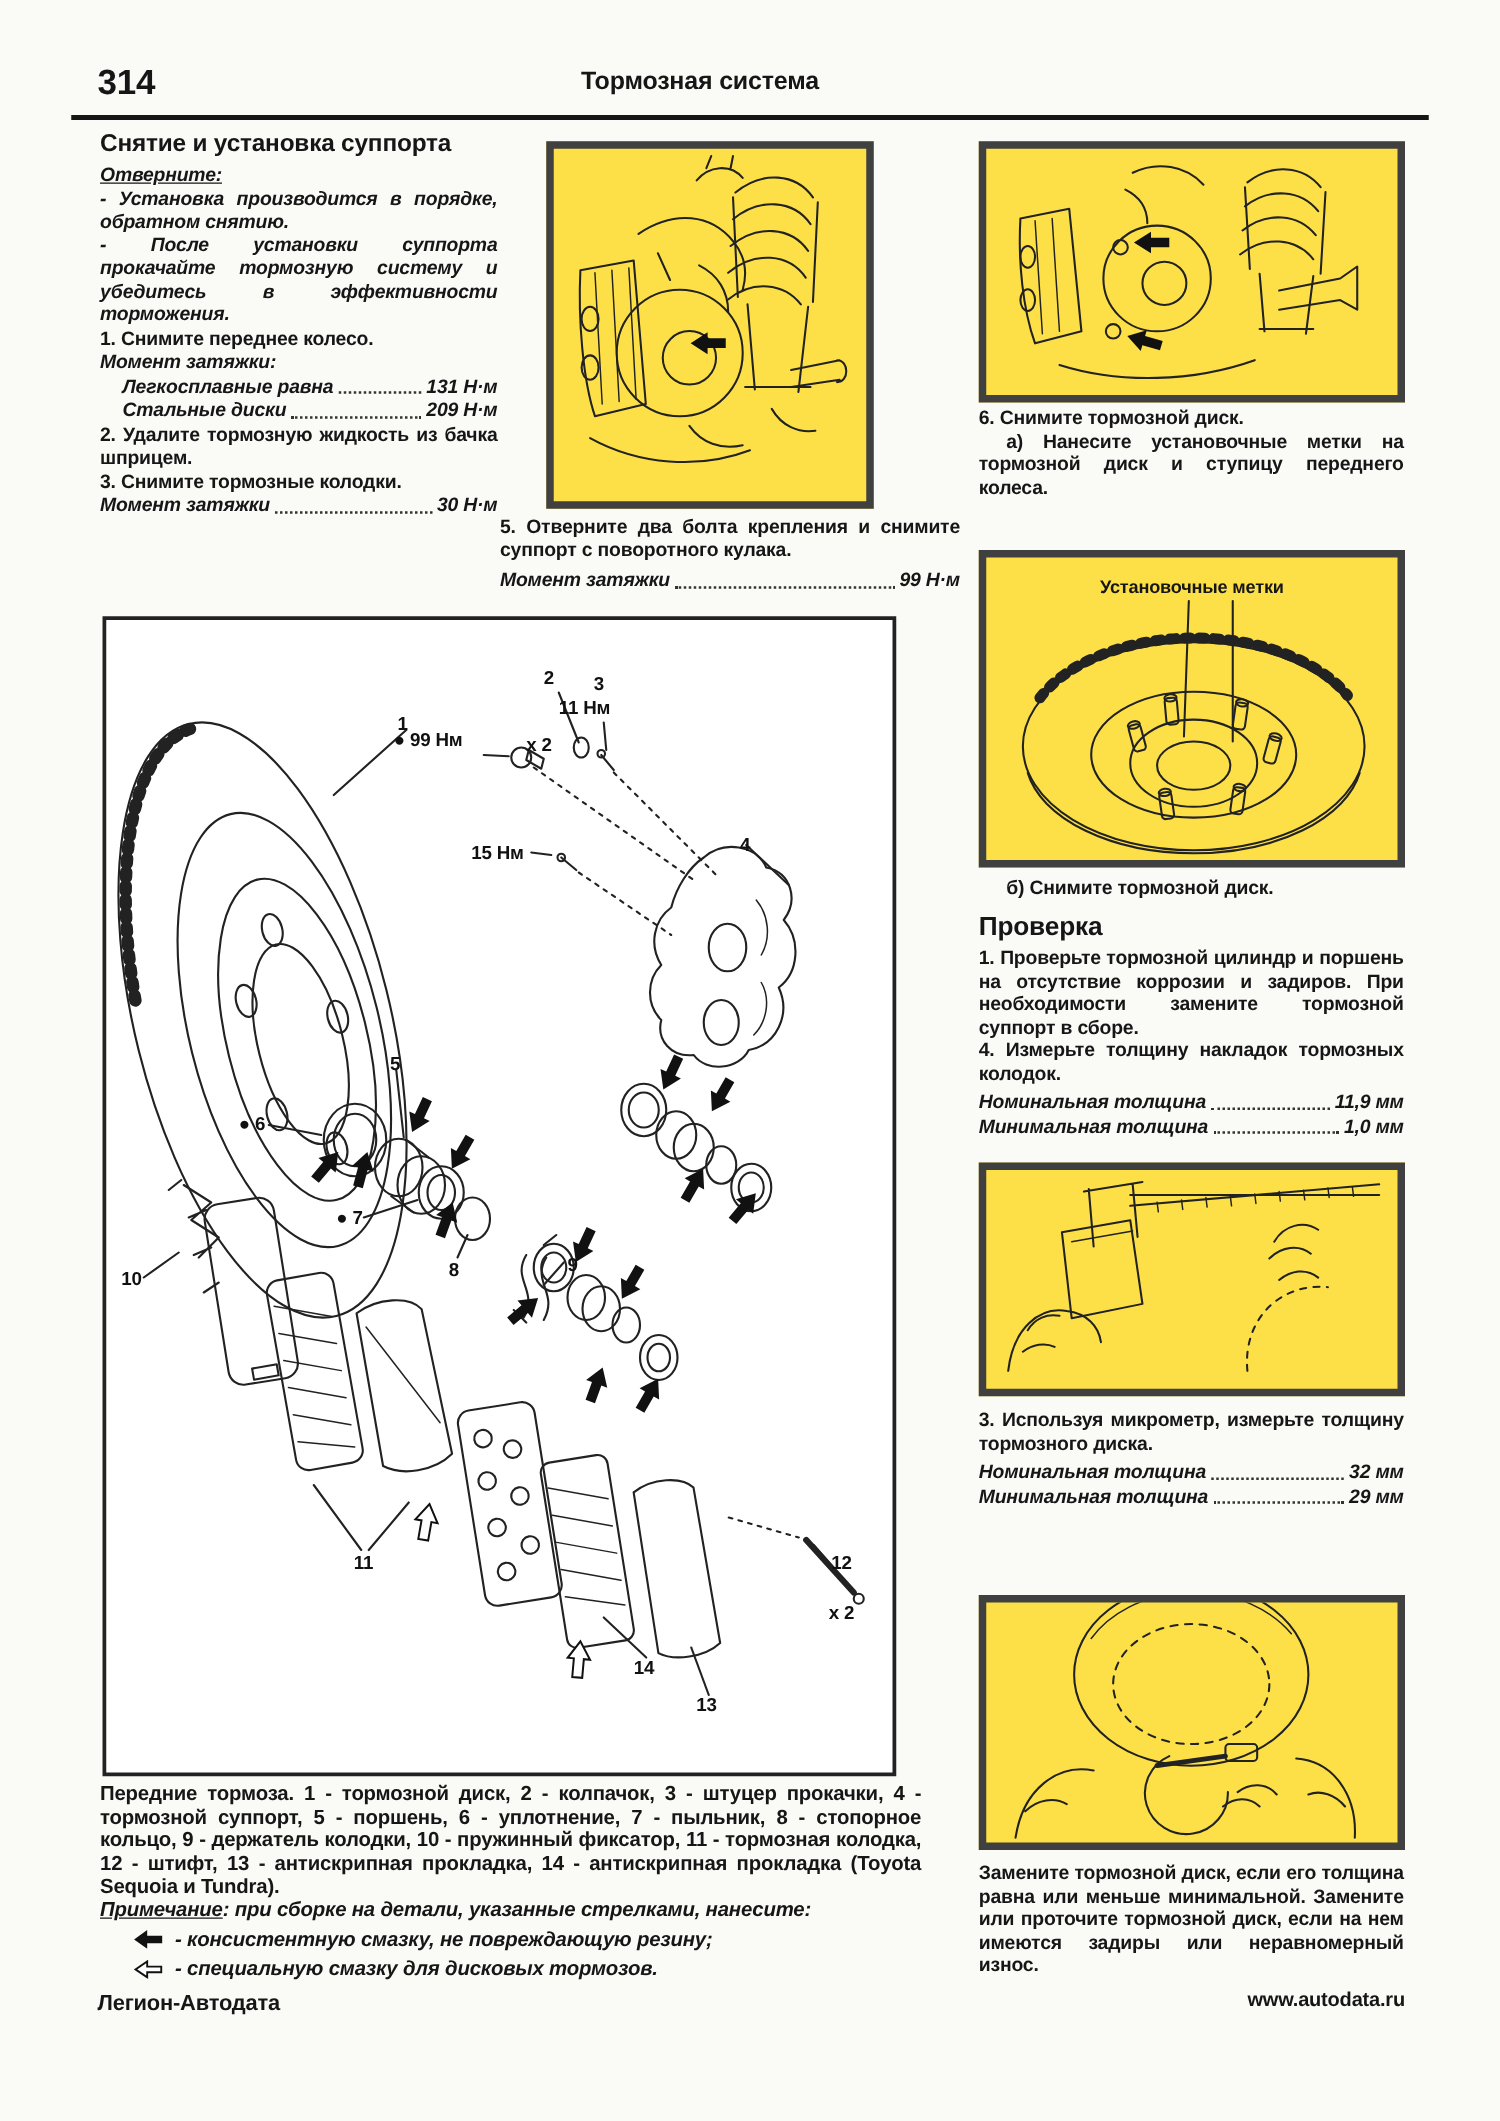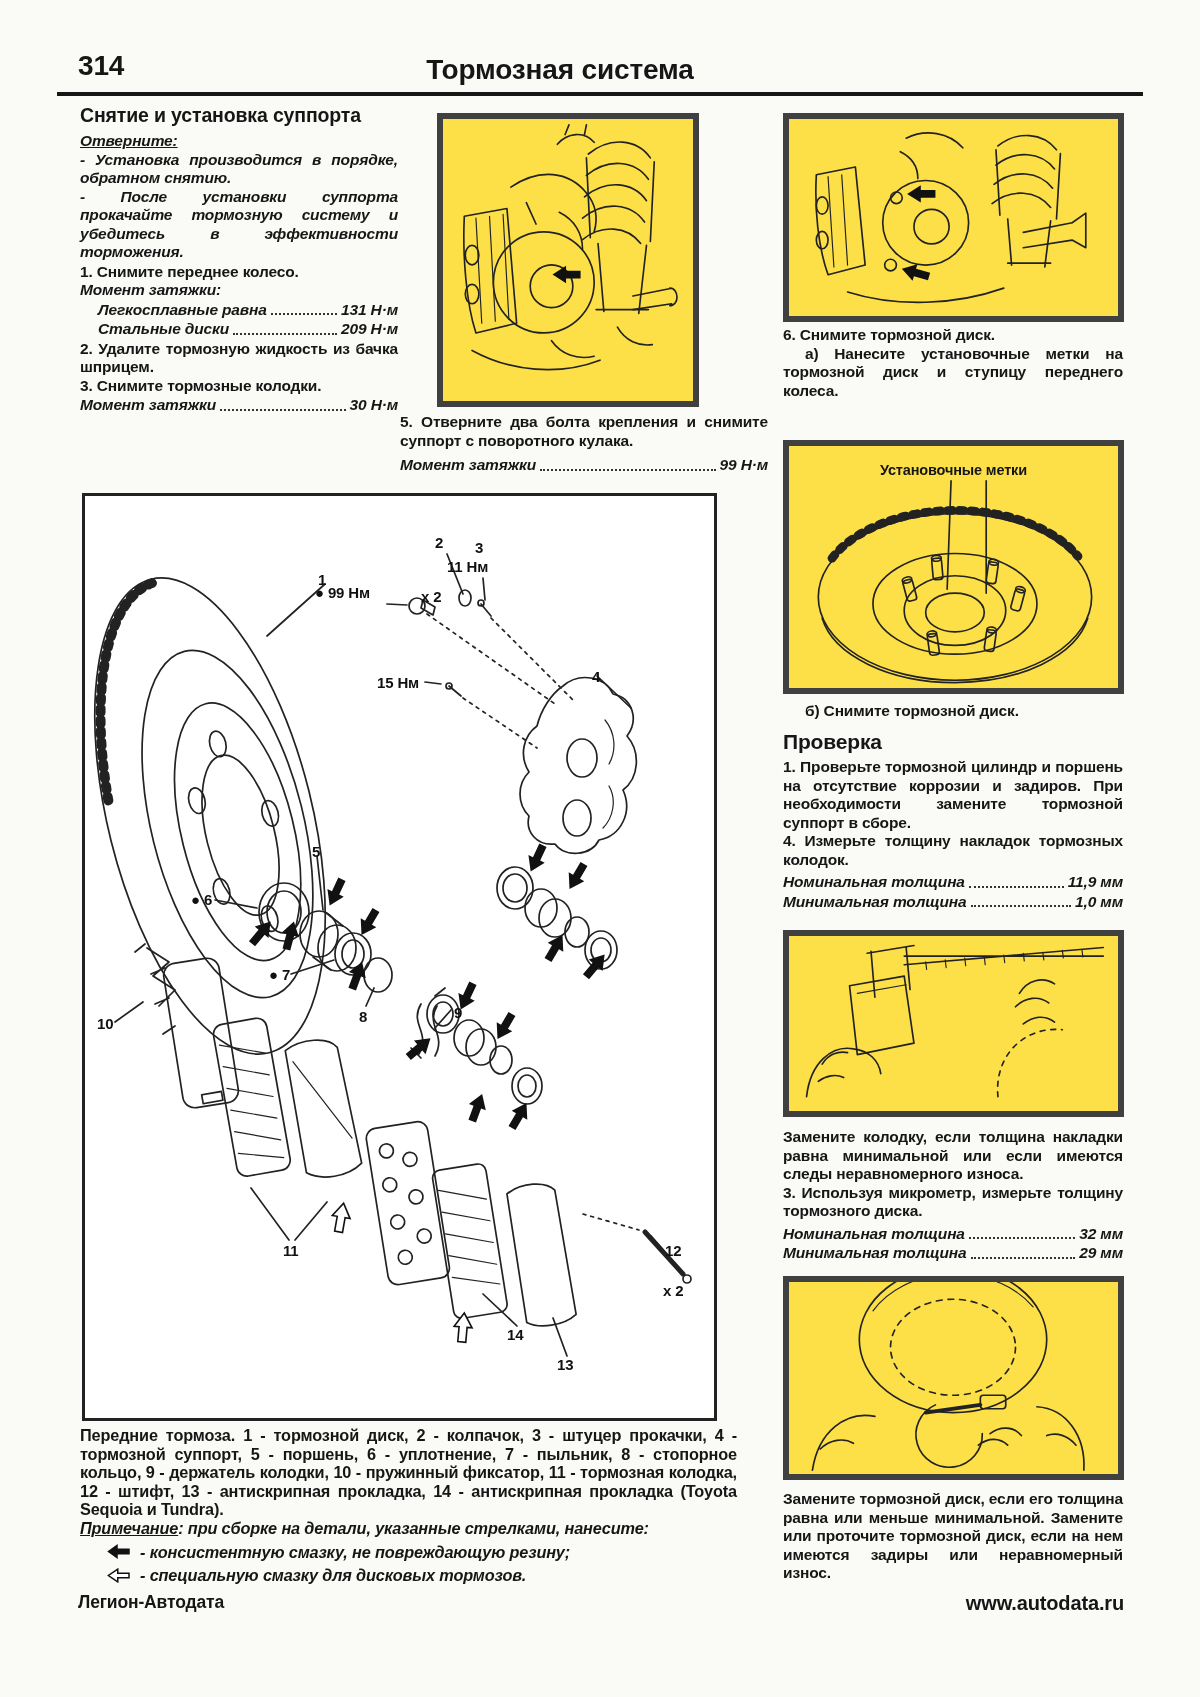--- a/index.html
+++ b/index.html
@@ -2,21 +2,21 @@
 <html><head>
 <meta charset="utf-8">
 <style>
   html,body{margin:0;padding:0;background:#e9e9e6;}
   .page{position:relative;width:1200px;height:1697px;background:#fafaf7;
         font-family:"Liberation Sans",sans-serif;color:#161616;font-weight:700;
         letter-spacing:-0.15px;overflow:hidden;}
   p{margin:0;}
   .abs{position:absolute;}
   .pnum{left:78px;top:50px;font-size:28px;}
-  .ptitle{left:310px;top:54px;width:500px;text-align:center;font-size:28px;}
+  .ptitle{left:310px;top:54px;width:500px;text-align:center;font-size:20px;}
   .hrule{left:57px;top:92px;width:1086px;height:4px;background:#161616;}
   .col{font-size:15.5px;line-height:18.5px;text-align:justify;}
   .h2{font-size:19.5px;line-height:22px;margin:0 0 6px;}
   .h2big{font-size:21px;line-height:24px;margin:0 0 4px;}
   .it{font-style:italic;}
   .ul{text-decoration:underline;}
   .mt{margin-top:1px;}
   .spec{display:flex;align-items:flex-end;font-style:italic;margin:1px 0;}
   .spec.ind{margin-left:18px;}
   .spec .dots{flex:1;border-bottom:2px dotted #333;margin:0 4px 4px;}
@@ -30,21 +30,21 @@
   .mainbox{position:absolute;left:82px;top:493px;width:635px;height:928px;
            border:3px solid #222;box-sizing:border-box;background:#fff;}
   .mainbox svg{position:absolute;left:0;top:0;width:100%;height:100%;}
   .dlabel{position:absolute;font-size:15px;font-weight:700;white-space:nowrap;color:#111;}
   .figlabel{position:absolute;left:0;right:0;top:16px;text-align:center;font-size:14.5px;}
   .caption{left:80px;top:1426px;width:657px;font-size:16.3px;line-height:18.6px;text-align:justify;}
   .legend-row{display:flex;align-items:center;gap:9px;padding-left:26px;margin-top:5px;font-style:italic;}
   .legend-row svg{flex:none;}
   .indent1{text-indent:22px;}
   .footL{left:78px;top:1592px;font-size:17.5px;}
-  .footR{right:76px;top:1592px;font-size:20px;}
+  .footR{right:76px;top:1592px;font-size:16px;}
 </style>
 </head>
 <body>
 
 <svg width="0" height="0" style="position:absolute">
   <defs>
     <g id="arr">
         <polygon points="-14,-4 1,-4 1,-9 15,0 1,9 1,4 -14,4"></polygon>
       </g>
   </defs>
@@ -210,21 +210,20 @@
         <path d="M118,30 L322,12 m-204,9 L322,21"></path>
         <path class="thin" d="M140,27 l1,8 M160,25 l1,8 M180,23 l1,8 M200,22 l1,8 M220,20 l1,8 M240,18 l1,8 M260,17 l1,8 M280,15 l1,8 M300,14 l1,8"></path>
         <path d="M18,168 c4,-36 26,-54 48,-50 c16,2 26,12 28,26 m-60,-10 c6,-10 16,-14 26,-12 m-30,30 c8,-6 18,-8 26,-4"></path>
         <path d="M214,168 c-4,-44 28,-74 66,-70" stroke-dasharray="5 6"></path>
         <path d="M236,60 c8,-14 24,-18 36,-10 m-40,24 c10,-10 24,-12 34,-4 m-26,22 c10,-8 22,-10 32,-2"></path>
       </g>
     </svg>
   </div>
 
   <div class="abs col" style="left:783px;top:1128px;width:340px;">
-    <p>Замените колодку, если толщина накладки равна минимальной или если имеются следы неравномерного износа.</p>
     <p>3. Используя микрометр, измерьте толщину тормозного диска.</p>
     <div class="spec" style="margin-top:4px;">
       <span>Номинальная толщина</span>
       <span class="dots"></span>
       <span class="val">32 мм</span>
     </div>
     <div class="spec">
       <span>Минимальная толщина</span>
       <span class="dots"></span>
       <span class="val">29 мм</span>

